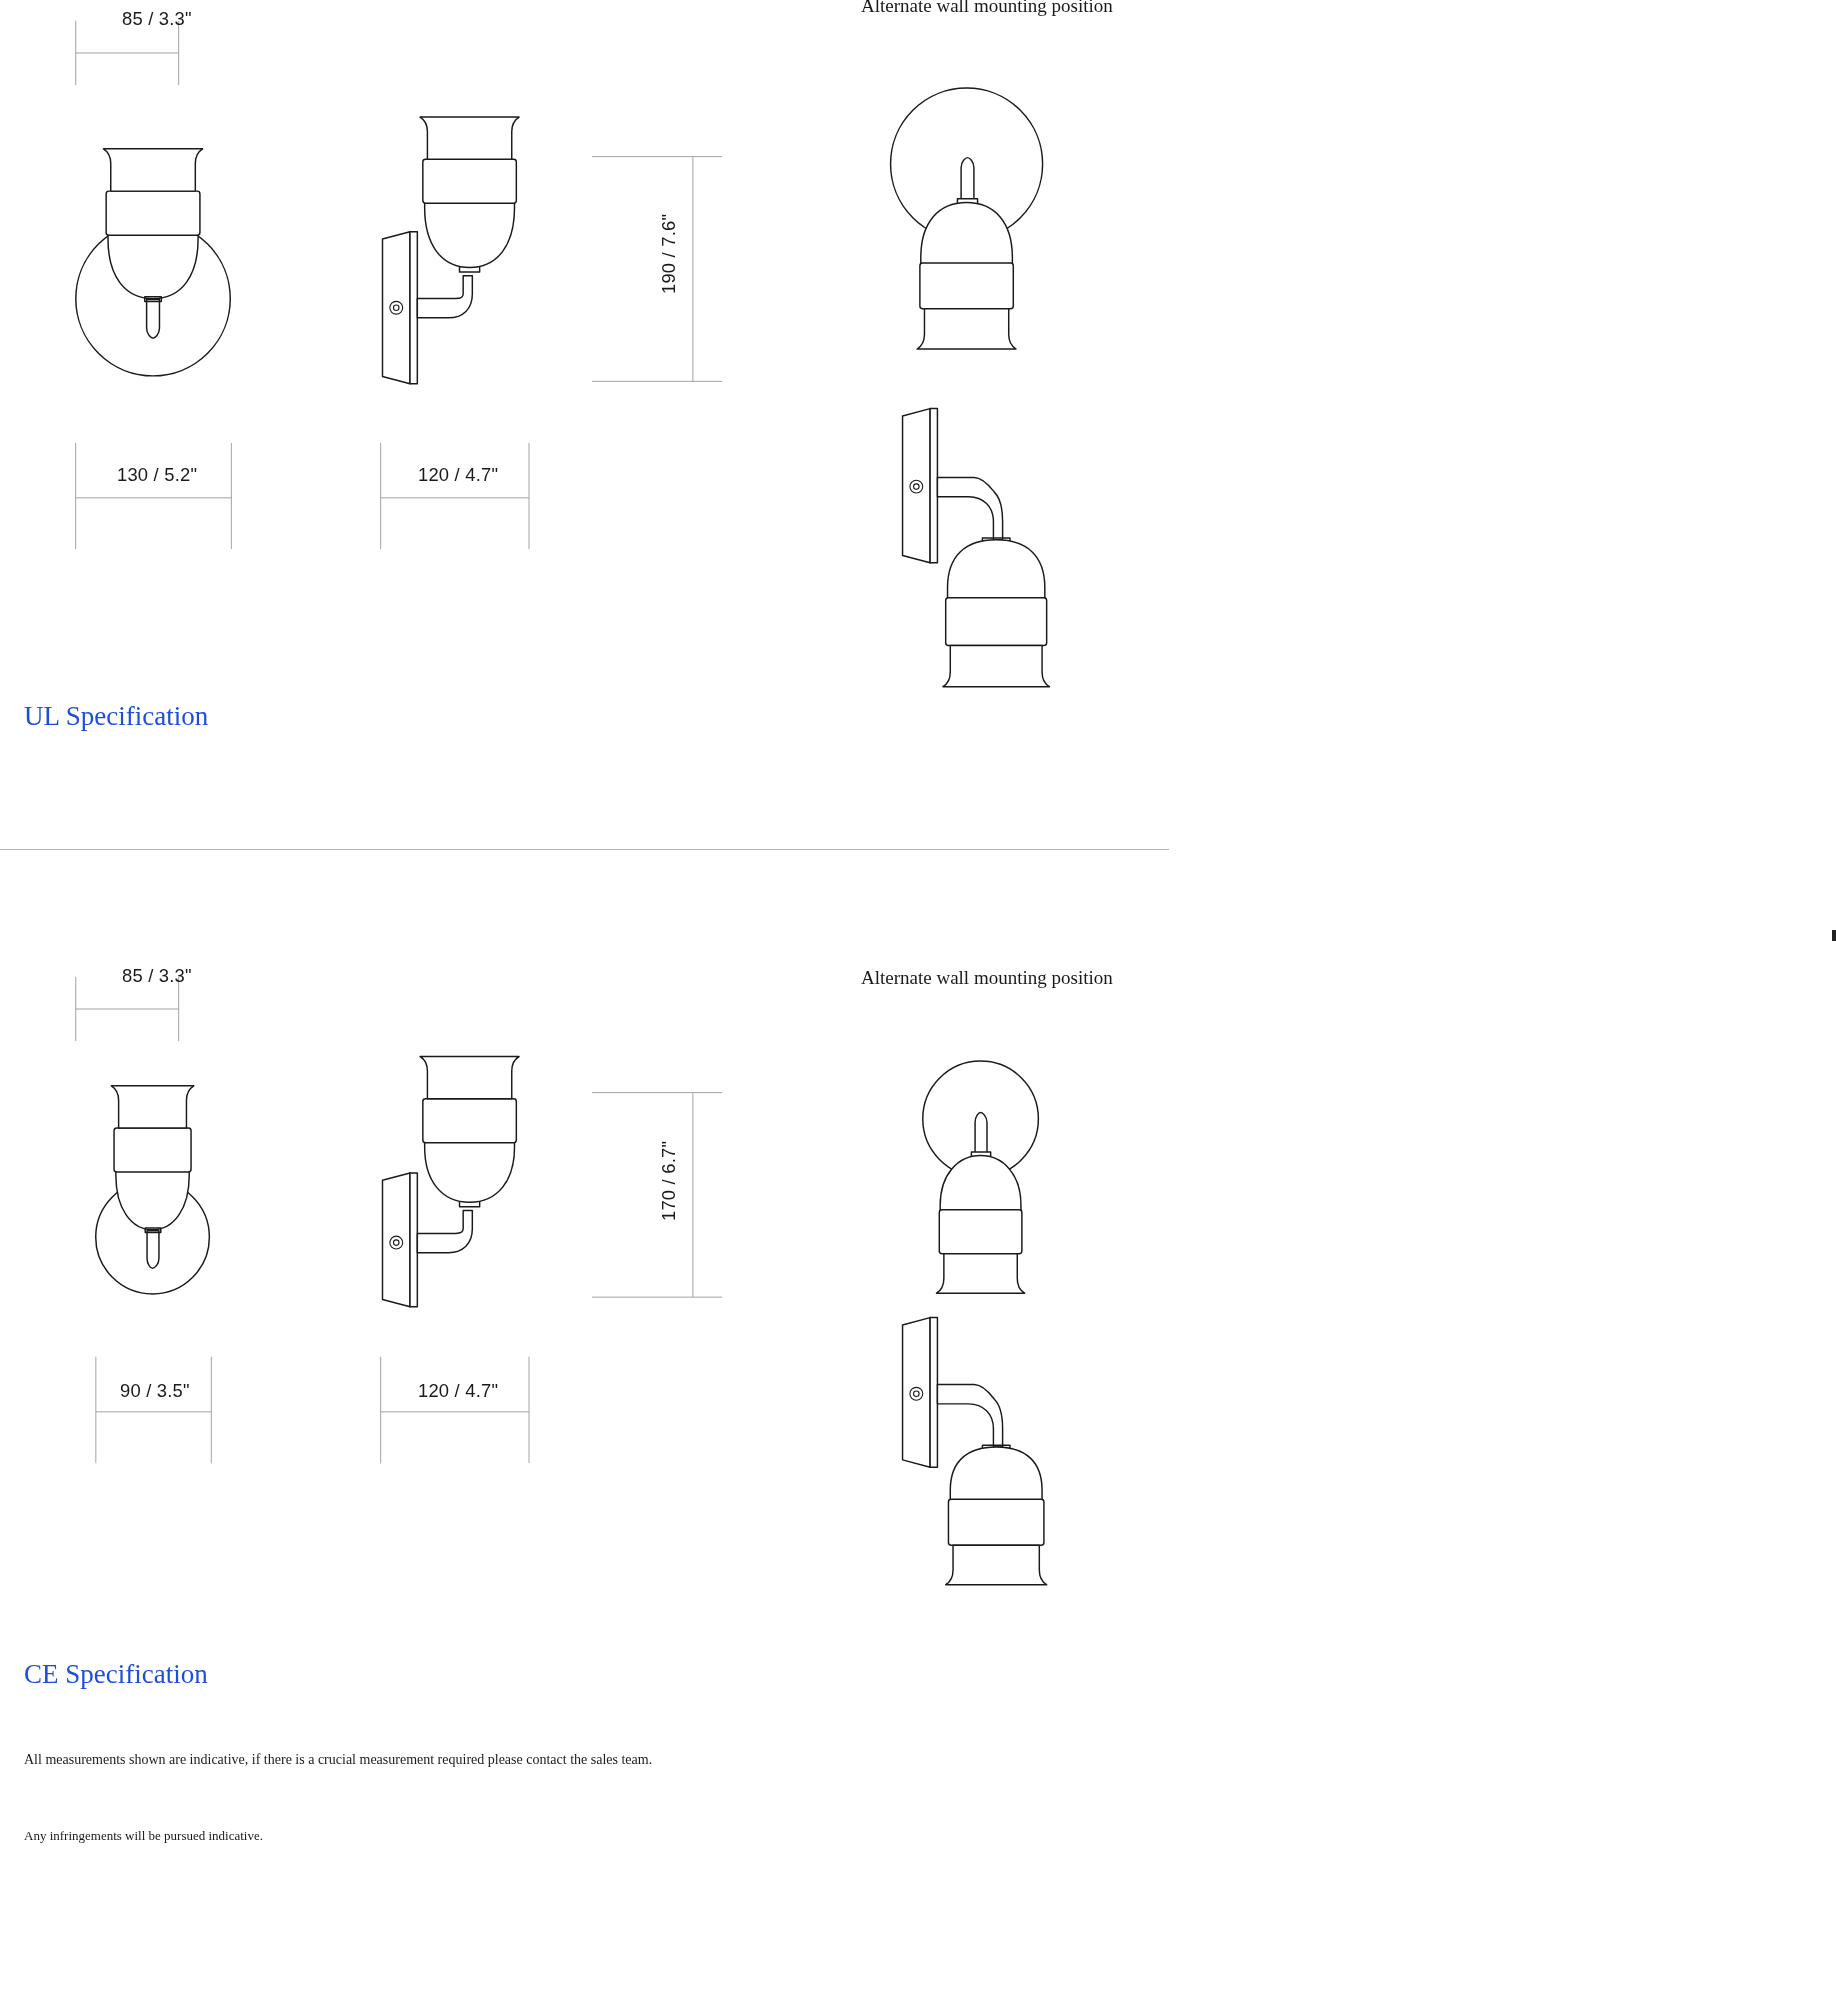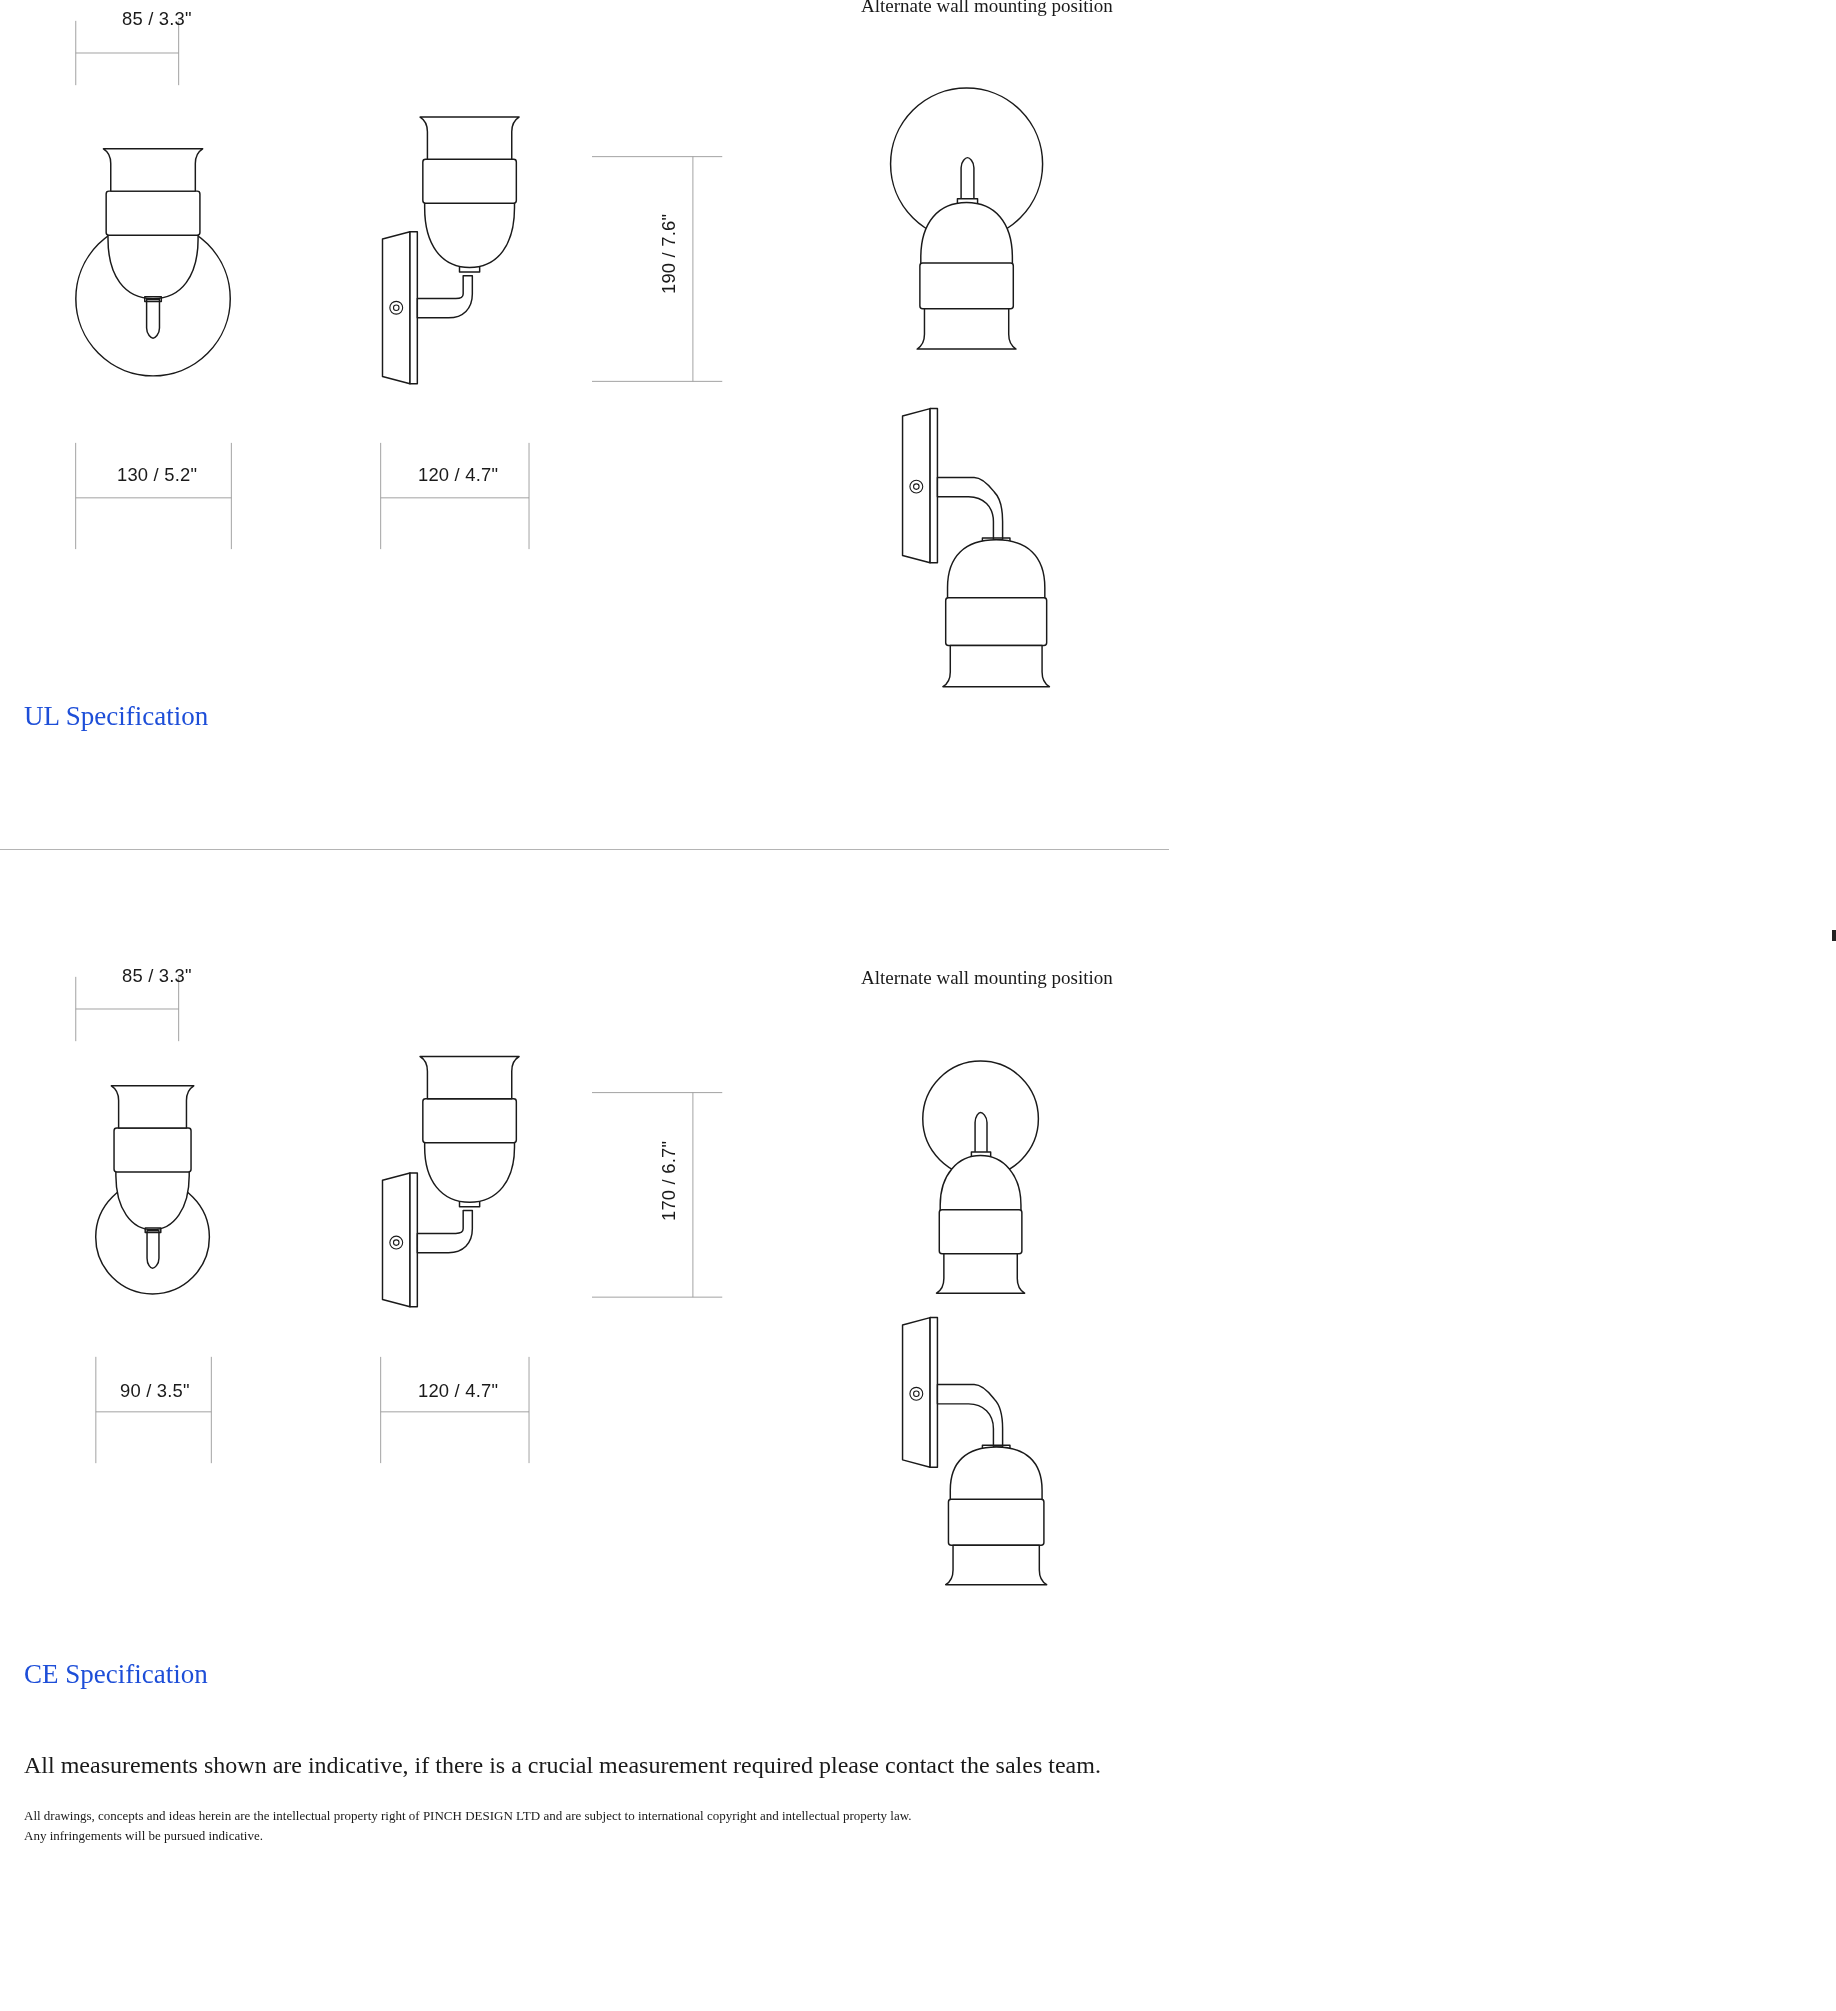--- a/index.html
+++ b/index.html
@@ -43,21 +43,21 @@
     position: absolute;
     font-family: "Liberation Serif", serif;
     font-size: 27px;
     color: #1d4ed8;
     white-space: nowrap;
   }
   .alt-note {
     font-size: 19px;
   }
   .footer-main {
-    font-size: 24px;
+    font-size: 14px;
   }
   .footer-legal {
     font-size: 13px;
     line-height: 1.45;
   }
   .divider {
     position: absolute;
     background: #b4b4b4;
     height: 0.9px;
   }
@@ -253,18 +253,17 @@
     <rect class="ln fillw" x="58" y="203" width="104" height="50" rx="3"></rect>
     <path class="ln fillw" d="M63,253 L63,280 C63,288 60,293 55,296 L165,296 C160,293 157,288 157,280 L157,253 Z"></path>
   </svg>
 
   <div class="spec-heading" style="left:24px; top:1659px;">CE Specification</div>
 
   <div class="edge-tick" style="left:1832px; top:930px; width:3.7px; height:11px;"></div>
 
   <div class="note-serif footer-main" style="left:24px; top:1752px;">All measurements shown are indicative, if there is a crucial measurement required please contact the sales team.</div>
 
-  <div class="note-serif footer-legal" style="left:24px; top:1807px;">All drawings, concepts and ideas herein are the intellectual property right of PINCH DESIGN LTD and are subject to international copyright and intellectual property law.</div>
 
   <div class="note-serif footer-legal" style="left:24px; top:1827px;">Any infringements will be pursued indicative.</div>
 
 </div>
 
 
 </body></html>

